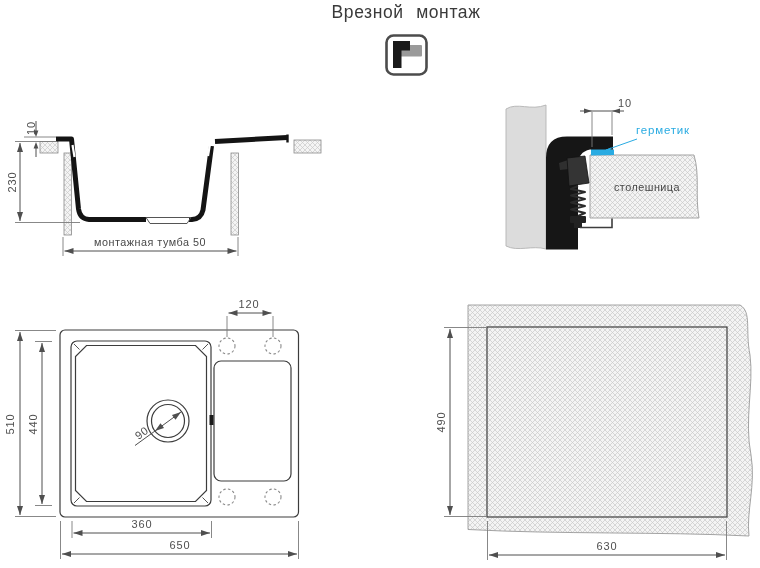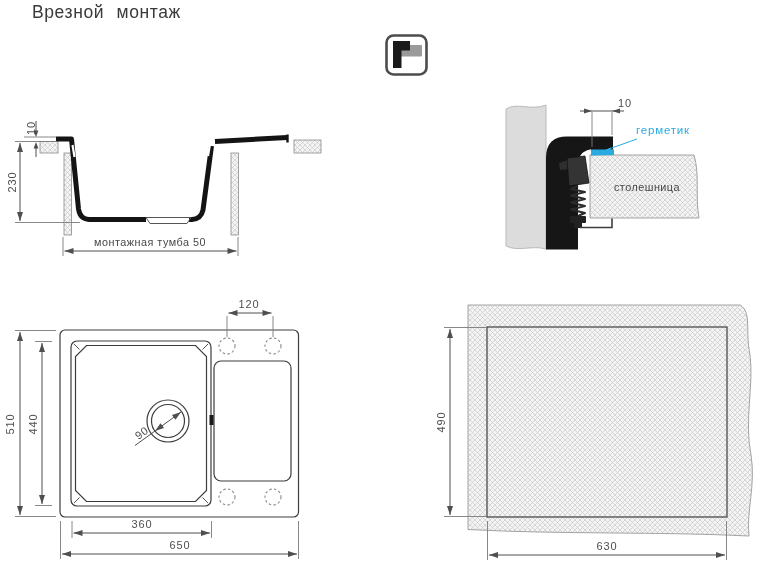--- a/index.html
+++ b/index.html
@@ -1,19 +1,19 @@
 <!DOCTYPE html>
 <html><head>
 <meta charset="utf-8">
 <style>
   html,body{margin:0;padding:0;background:#fff;}
   .stage{position:relative;width:760px;height:568px;background:#ffffff;overflow:hidden;
          font-family:"Liberation Sans",sans-serif;}
-  .title{position:absolute;top:2px;left:0;width:100%;box-sizing:border-box;padding-left:32px;
-         text-align:left;font-size:17.5px;color:#3a3a3a;letter-spacing:0.6px;word-spacing:7px;}
+  .title{position:absolute;top:2px;left:0;width:100%;box-sizing:border-box;padding-left:52px;
+         text-align:center;font-size:17.5px;color:#3a3a3a;letter-spacing:0.6px;word-spacing:7px;}
   svg{position:absolute;left:0;top:0;}
   .dim{font-size:11px;fill:#4f4f4f;letter-spacing:0.8px;}
   .lbl{font-size:10.8px;fill:#474747;letter-spacing:0.5px;}
   .cy{font-size:11.5px;fill:#29abe2;letter-spacing:0.8px;}
   .ext{stroke:#7a7a7a;stroke-width:0.9;fill:none;}
   .dl{stroke:#4f4f4f;stroke-width:1;fill:none;}
   .thin{stroke:#3c3c3c;stroke-width:1.2;fill:none;}
   .thin2{stroke:#555;stroke-width:1;fill:none;}
   .thick{stroke:#141414;stroke-width:5;fill:none;stroke-linejoin:round;}
   .hatchline{stroke:#c9c9c9;stroke-width:0.7;}

